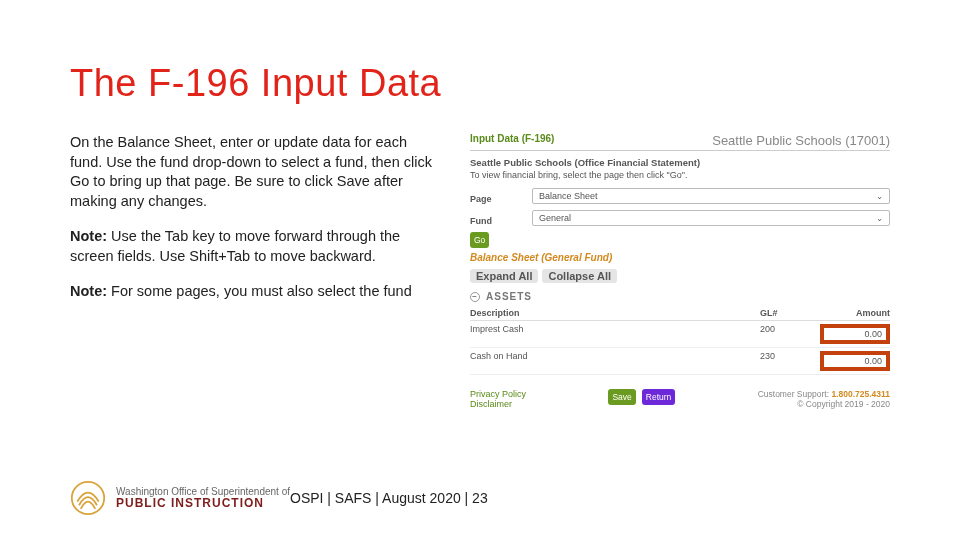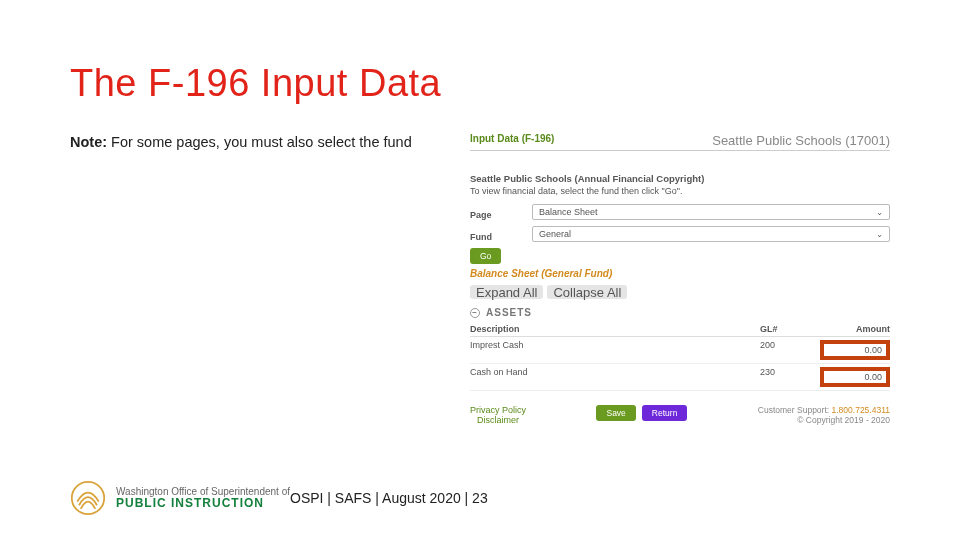--- a/index.html
+++ b/index.html
@@ -4,74 +4,76 @@
 <style>
   * { box-sizing: border-box; margin: 0; padding: 0; }
   html, body { width: 960px; height: 540px; font-family: "Segoe UI", Arial, sans-serif; background: #fff; color: #222; }
   .slide { position: relative; width: 960px; height: 540px; padding: 50px 70px 30px 70px; }
   .title { color: #e2231a; font-size: 38px; font-weight: 400; letter-spacing: 0.5px; margin-bottom: 28px; margin-top: 12px; }
   .content { display: flex; gap: 30px; }
   .left { width: 370px; font-size: 14.5px; line-height: 1.35; }
   .left p { margin-bottom: 16px; }
   .bold { font-weight: 700; }
   .right { flex: 1; font-size: 9px; color: #555; position: relative; }
-  .panel-header { display:flex; justify-content: space-between; border-bottom: 1px solid #ccc; padding-bottom: 2px; margin-bottom: 22px; }
+  .panel-header { display:flex; justify-content: space-between; border-bottom: 1px solid #ccc; padding-bottom: 2px; margin-bottom: 6px; }
   .panel-title { color: #5a8a1a; font-weight: 700; font-size: 10px; }
   .district { color: #888; font-size: 13px; }
   .subt { font-weight: 700; font-size: 9.5px; margin-bottom: 2px; }
   .instr { font-size: 9px; margin-bottom: 8px; }
   .row { display: flex; align-items: flex-end; margin-bottom: 6px; gap: 12px; }
   .lbl { width: 50px; font-weight: 700; }
   .select { flex: 1; border: 1px solid #bbb; border-radius: 2px; height: 16px; display: flex; align-items: center; justify-content: space-between; padding: 0 6px; font-size: 9px; background: #fff; }
   .chev { font-size: 8px; color: #555; }
-  .btn { display: inline-flex; align-items: center; justify-content: center; height: 16px; padding: 0 10px; border-radius: 3px; font-size: 8.5px; color: #fff; background: #6a9a1f; border: none; }
+  .btn { display: inline-flex; align-items: center; justify-content: center; height: 16px; padding: 0 4px; border-radius: 3px; font-size: 8.5px; color: #fff; background: #6a9a1f; border: none; }
   .btn.grey { background: #6d28d9; }
-  .btn.small { height: 14px; font-size: 13px; padding: 0 6px; background: #e5e5e5; color: #555; }
+  .btn.small { height: 14px; font-size: 11px; padding: 0 6px; background: #e5e5e5; color: #555; font-weight: bold; }
   .section-title { color: #d38a1f; font-weight: 700; font-size: 10px; margin: 4px 0 6px; font-style: italic; }
   .tools { display: flex; gap: 4px; margin-bottom: 8px; }
   .assets-head { display:flex; align-items:center; gap:6px; color:#777; font-weight:700; font-size:10px; letter-spacing:1px; margin-bottom:4px;}
   .minus { width:10px;height:10px;border:1px solid #999;border-radius:50%;display:inline-flex;align-items:center;justify-content:center;font-size:8px;line-height:8px;color:#777; }
   .tbl-head { display:flex; border-bottom:1px solid #ddd; padding: 2px 0; font-weight:700;}
   .tbl-row { display:flex; padding: 3px 0; border-bottom: 1px solid #eee; }
   .c-desc { flex: 1; }
   .c-gl { width: 50px; }
   .c-amt { width: 80px; text-align: right; }
   .amt-input { border:4px solid #c2410c; width:70px; text-align:right; padding:1px 4px; font-size:9px; background:#fff; display:inline-block;}
   .panel-footer { display:flex; justify-content:space-between; align-items:flex-start; margin-top: 14px; }
-  .links a { display:block; color:#5a8a1a; font-size:9px; text-decoration:none;text-align:center; }
+  .links a { display:block; color:#5a8a1a; font-size:9px; text-decoration:none; }
   .footer-btns { display:flex; gap:6px; }
   .support { text-align:right; color:#888; font-size:8.5px; }
-  .support .phone { color:#d38a1f; }
+  .support .phone { color:#d38a1f;font-weight:bold; }
 
   .slide-footer { position:absolute; left:70px; right:70px; bottom:24px; display:flex; align-items:center; }
   .logo-wrap { display:flex; align-items:center; gap:10px; }
   .logo-text { font-size:10px; color:#666; line-height:1.1; }
-  .logo-text .big { font-size:12px; font-weight:700; letter-spacing:1px; color:#15803d; }
+  .logo-text .big { font-size:12px; font-weight:700; letter-spacing:1px; color:#7f1d1d; }
   .slide-meta { font-size:14px; color:#222; }
 
   .logo-svg { width:36px; height:36px; }
 </style>
 </head>
 <body>
 
 <div class="slide">
   <h1 class="title">The F-196 Input Data</h1>
 
   <div class="content">
     <div class="left">
+      <p>On the Balance Sheet, enter or update data for each fund. Use the fund drop-down to select a fund, then click Go to bring up that page. Be sure to click Save after making any changes.</p>
+      <p><span class="bold">Note:</span><span> Use the Tab key to move forward through the screen fields. Use Shift+Tab to move backward.</span></p>
       <p><span class="bold">Note:</span><span> For some pages, you must also select the fund</span></p>
     </div>
 
     <div class="right">
       <div class="panel-header">
         <span class="panel-title">Input Data (F-196)</span>
         <span class="district">Seattle Public Schools (17001)</span>
       </div>
-      <div class="subt">Seattle Public Schools (Annual Financial Copyright)</div>
-      <div class="instr">To view financial data, select the fund then click "Go".</div>
+      <div class="subt">Seattle Public Schools (Office Financial Statement)</div>
+      <div class="instr">To view financial bring, select the page then click "Go".</div>
 
       <div class="row">
         <div class="lbl">Page</div>
         <div class="select">
           <span>Balance Sheet</span>
           <span class="chev">⌄</span>
         </div>
       </div>
       <div class="row">
         <div class="lbl">Fund</div>

